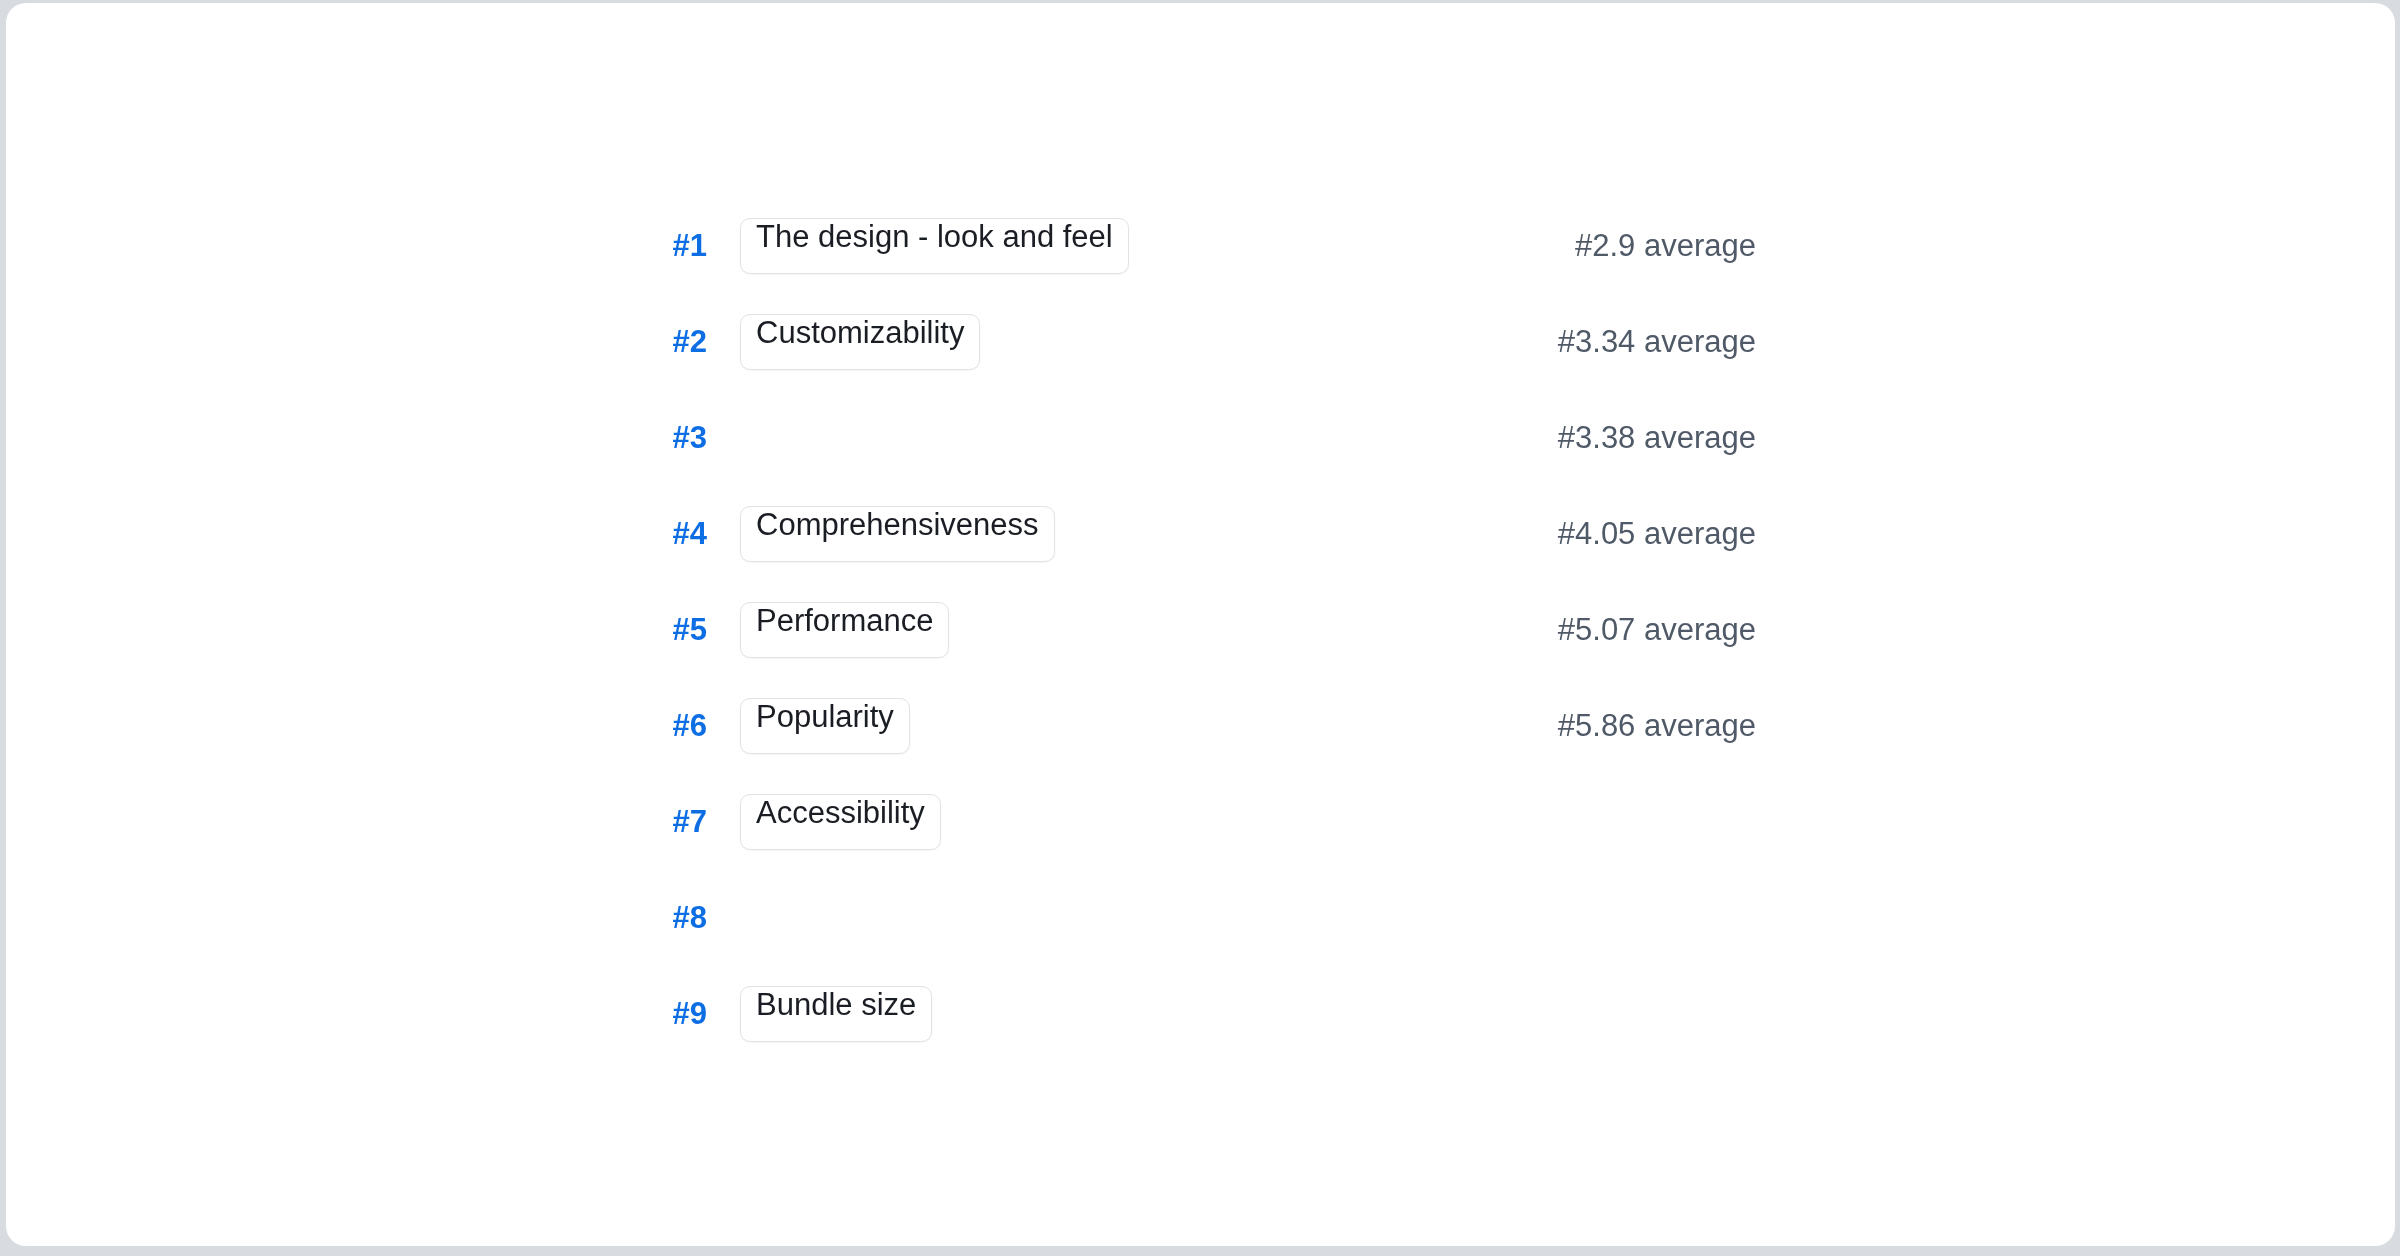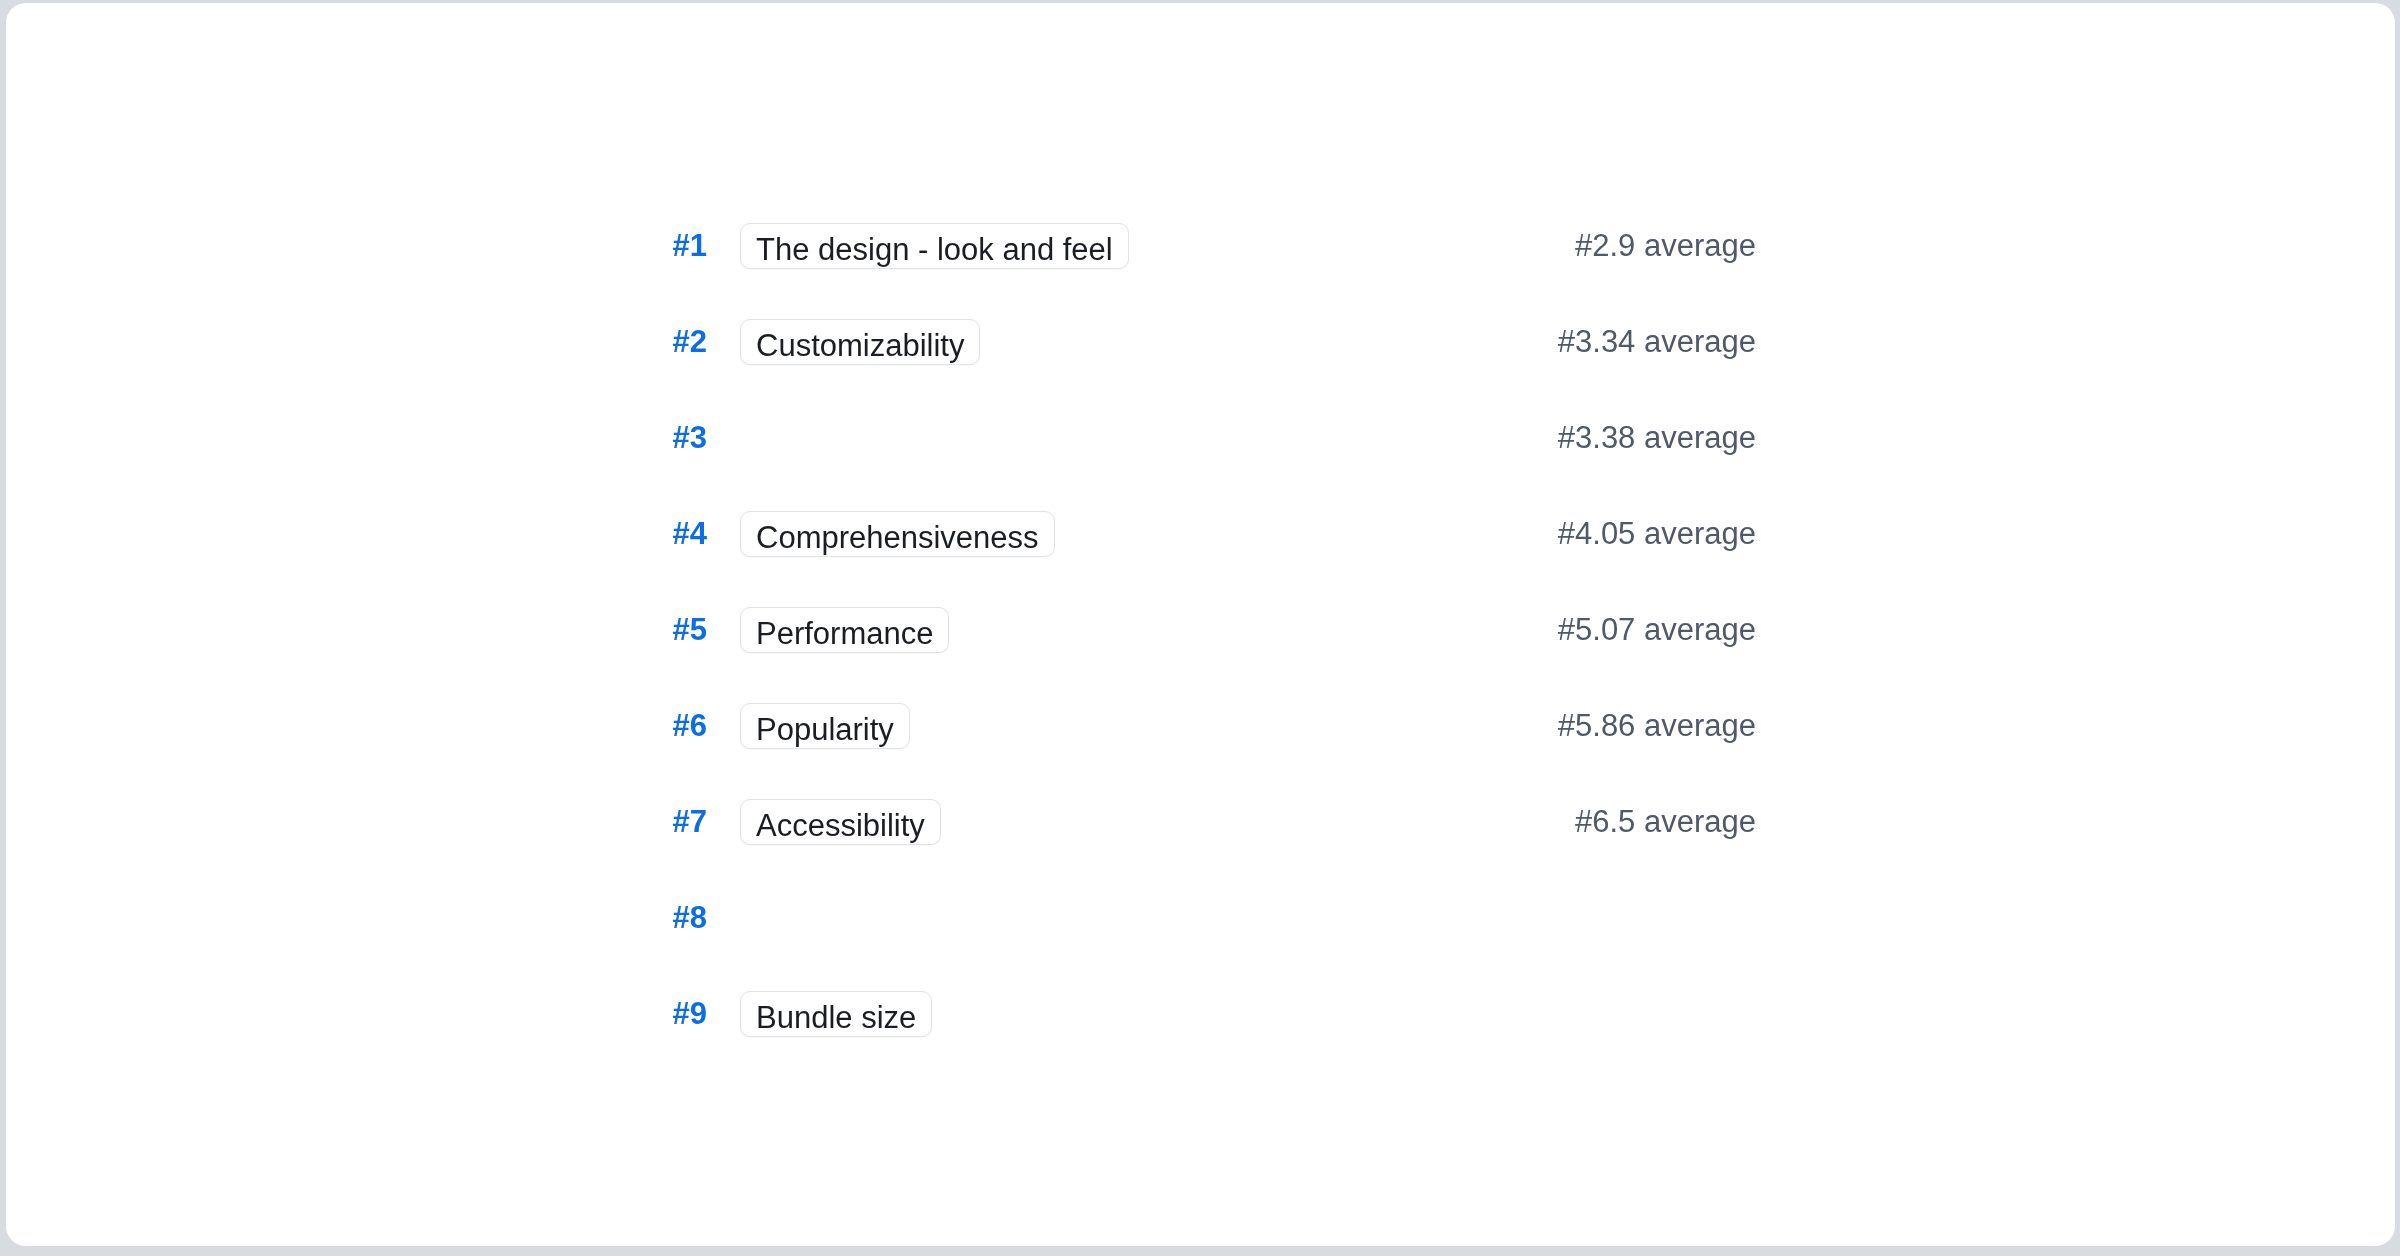--- a/index.html
+++ b/index.html
@@ -40,22 +40,22 @@
     width:701px;height:96px;
     display:flex;align-items:center;justify-content:flex-end;
     color:var(--rank-blue);
     font-size:31px;
     font-weight:700;
   }
   .pill{
     position:absolute;
     left:734px;top:50%;
     transform:translateY(-50%);
-    height:46px;
-    display:inline-flex;align-items:flex-end;
+    height:56px;
+    display:inline-flex;align-items:flex-start;
     padding:0 15px;
     background:#fff;
     border:1px solid var(--pill-border);
     border-radius:10px;
     box-shadow:0 1px 2px rgba(16,24,40,0.04);
     font-size:31px;
     color:var(--label-dark);
     white-space:nowrap;
   }
   .avg{
@@ -117,21 +117,20 @@
           <span>Popularity</span>
         </div>
       <div class="avg">#5.86 average</div>
     </div>
 
     <div class="row">
       <div class="rank">#7</div>
       <div class="pill">
           <span>Accessibility</span>
         </div>
-      <div class="avg">#6.5 average</div>
     </div>
 
     <div class="row">
       <div class="rank">#8</div>
     </div>
 
     <div class="row">
       <div class="rank">#9</div>
       <div class="pill">
           <span>Bundle size</span>

